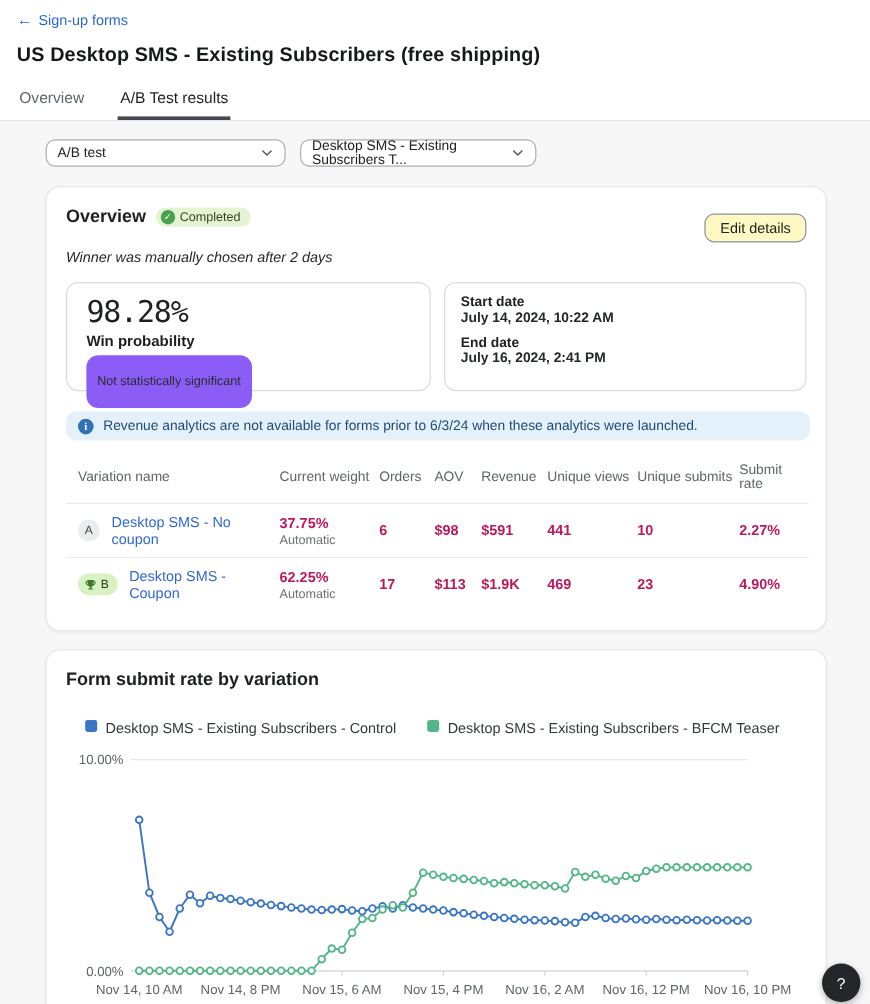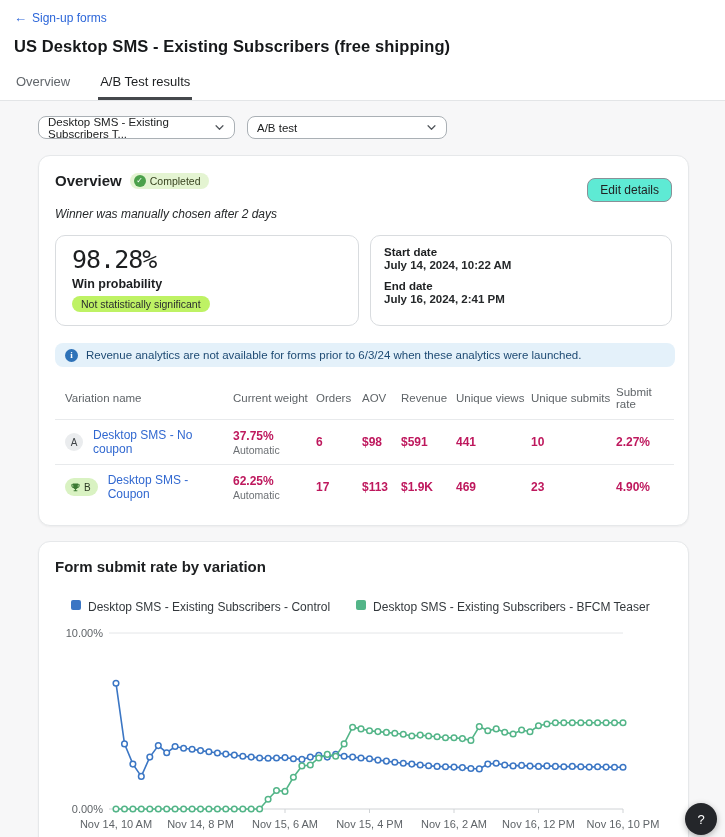--- a/index.html
+++ b/index.html
@@ -31,30 +31,30 @@
           box-shadow:0 1px 2px rgba(31,33,36,.05); }
 
   
   .overview-card { position:relative; padding:16px; }
   .card-heading { font-size:15px; font-weight:700; color:#1d1f21; }
   .head-row { display:flex; align-items:center; gap:8px; }
   .status-badge { display:inline-flex; align-items:center; gap:4px; background:#e4f4d2; border-radius:10px;
                   padding:2px 8px 2px 4px; font-size:10.5px; color:#37421f; }
   .check-icon { width:12px; height:12px; border-radius:50%; background:#4ba14b; color:#fff; font-size:8px;
                 display:flex; align-items:center; justify-content:center; }
-  .edit-btn { position:absolute; top:22px; right:16px; background:#5eead4; border:1px solid #899097; border-radius:8px;
+  .edit-btn { position:absolute; top:22px; right:16px; background:#fef9c3; border:1px solid #899097; border-radius:8px;
               padding:4px 12px; font-size:12px; color:#202223; cursor:pointer; font-family:inherit; }
   .subtitle { font-size:12px; color:#25282a; margin-top:18px;font-style:italic; }
 
   .stat-row { display:flex; gap:11px; margin-top:14px; }
   .stat-box { border:1px solid #d9dcdf; border-radius:10px; height:91px; }
   .win-box { width:305px; padding:9px 16px; }
   .win-value { font-family:"DejaVu Sans Mono", monospace; font-size:25px; font-weight:500; color:#1d1f21; letter-spacing:-1px; }
   .win-label { font-size:12.5px; font-weight:700; margin-top:3px; color:#1d1f21; }
-  .win-note { display:inline-block; background:#bef264; border-radius:10px; font-size:10.5px; padding:2px 9px; margin-top:5px; color:#2a2d2f; }
+  .win-note { display:inline-block; background:#8b5cf6; border-radius:10px; font-size:10.5px; padding:16px 9px; margin-top:5px; color:#2a2d2f; }
   .dates-box { width:303px; padding:10px 13px; font-size:11.5px; }
   .date-label { font-weight:700; color:#1d1f21; }
   .date-value { margin-top:1px; color:#25282a;font-weight:bold; }
   .date-group + .date-group { margin-top:9px; }
 
   .banner { margin-top:17px; width:620px; background:#e4f1fa; border-radius:8px; height:24px;
             display:flex; align-items:center; gap:8px; padding:0 10px; font-size:11.5px; color:#1d4a73; }
   .info-icon { flex:none; width:13px; height:13px; border-radius:50%; background:#2e72b8; color:#fff; font-size:9px;
                font-weight:700; display:flex; align-items:center; justify-content:center; font-family:"Liberation Serif", serif; }
 
@@ -99,30 +99,30 @@
   </div>
   <nav class="tabs">
     <div class="tab">Overview</div>
     <div class="tab active">A/B Test results</div>
   </nav>
 </header>
 
 <div class="content">
 
   <div class="filters">
-    <div class="dropdown dd-2">
-      <span>Desktop SMS - Existing Subscribers T...</span>
+    <div class="dropdown dd-1">
+      <span>A/B test</span>
       <span class="chev">
         <svg width="11" height="11" viewBox="0 0 16 16">
             <path d="M3 5.5 8 10.5 13 5.5" stroke="#52575c" stroke-width="1.8" fill="none" stroke-linecap="round" stroke-linejoin="round"></path>
           </svg>
       </span>
     </div>
-    <div class="dropdown dd-1">
-      <span>A/B test</span>
+    <div class="dropdown dd-2">
+      <span>Desktop SMS - Existing Subscribers T...</span>
       <span class="chev">
         <svg width="11" height="11" viewBox="0 0 16 16">
             <path d="M3 5.5 8 10.5 13 5.5" stroke="#52575c" stroke-width="1.8" fill="none" stroke-linecap="round" stroke-linejoin="round"></path>
           </svg>
       </span>
     </div>
   </div>
 
   <section class="card overview-card">
     <div class="head-row">

